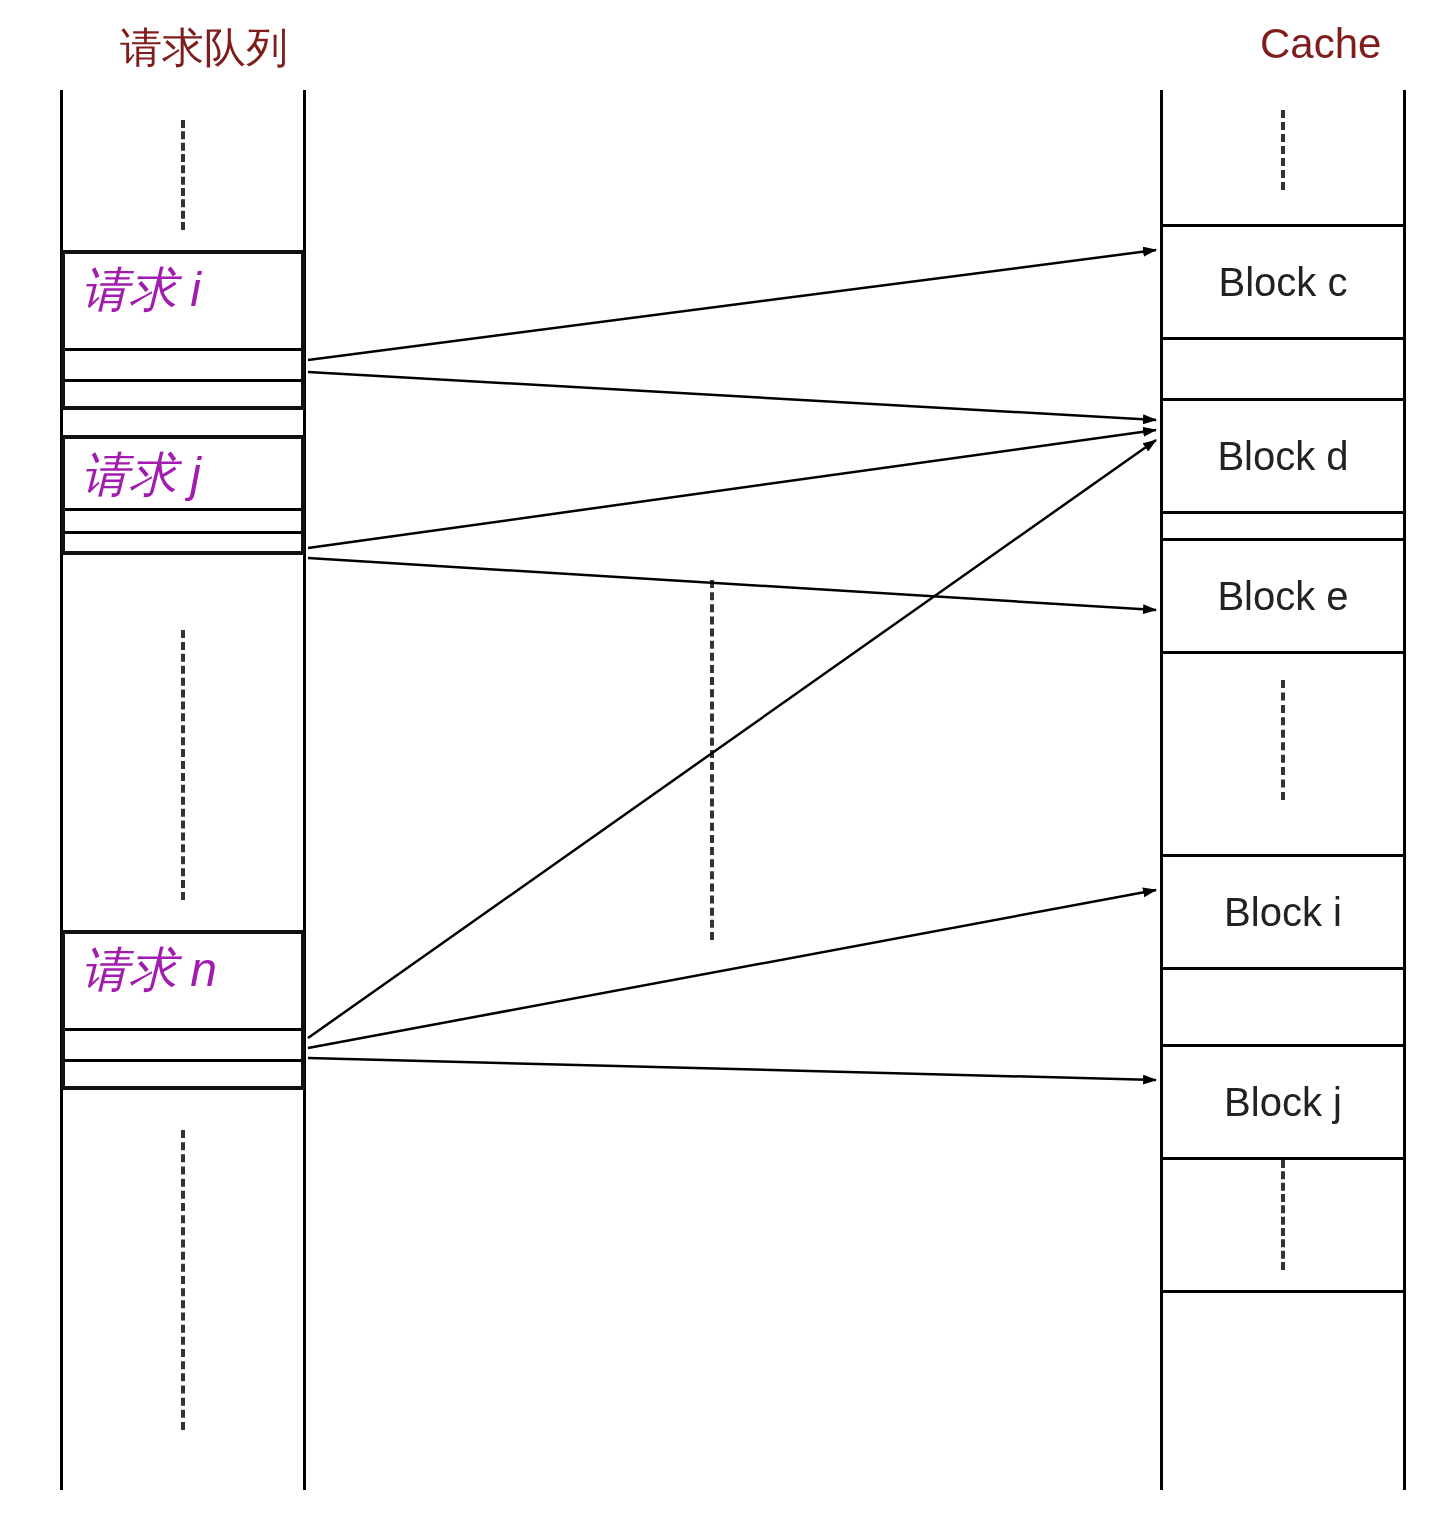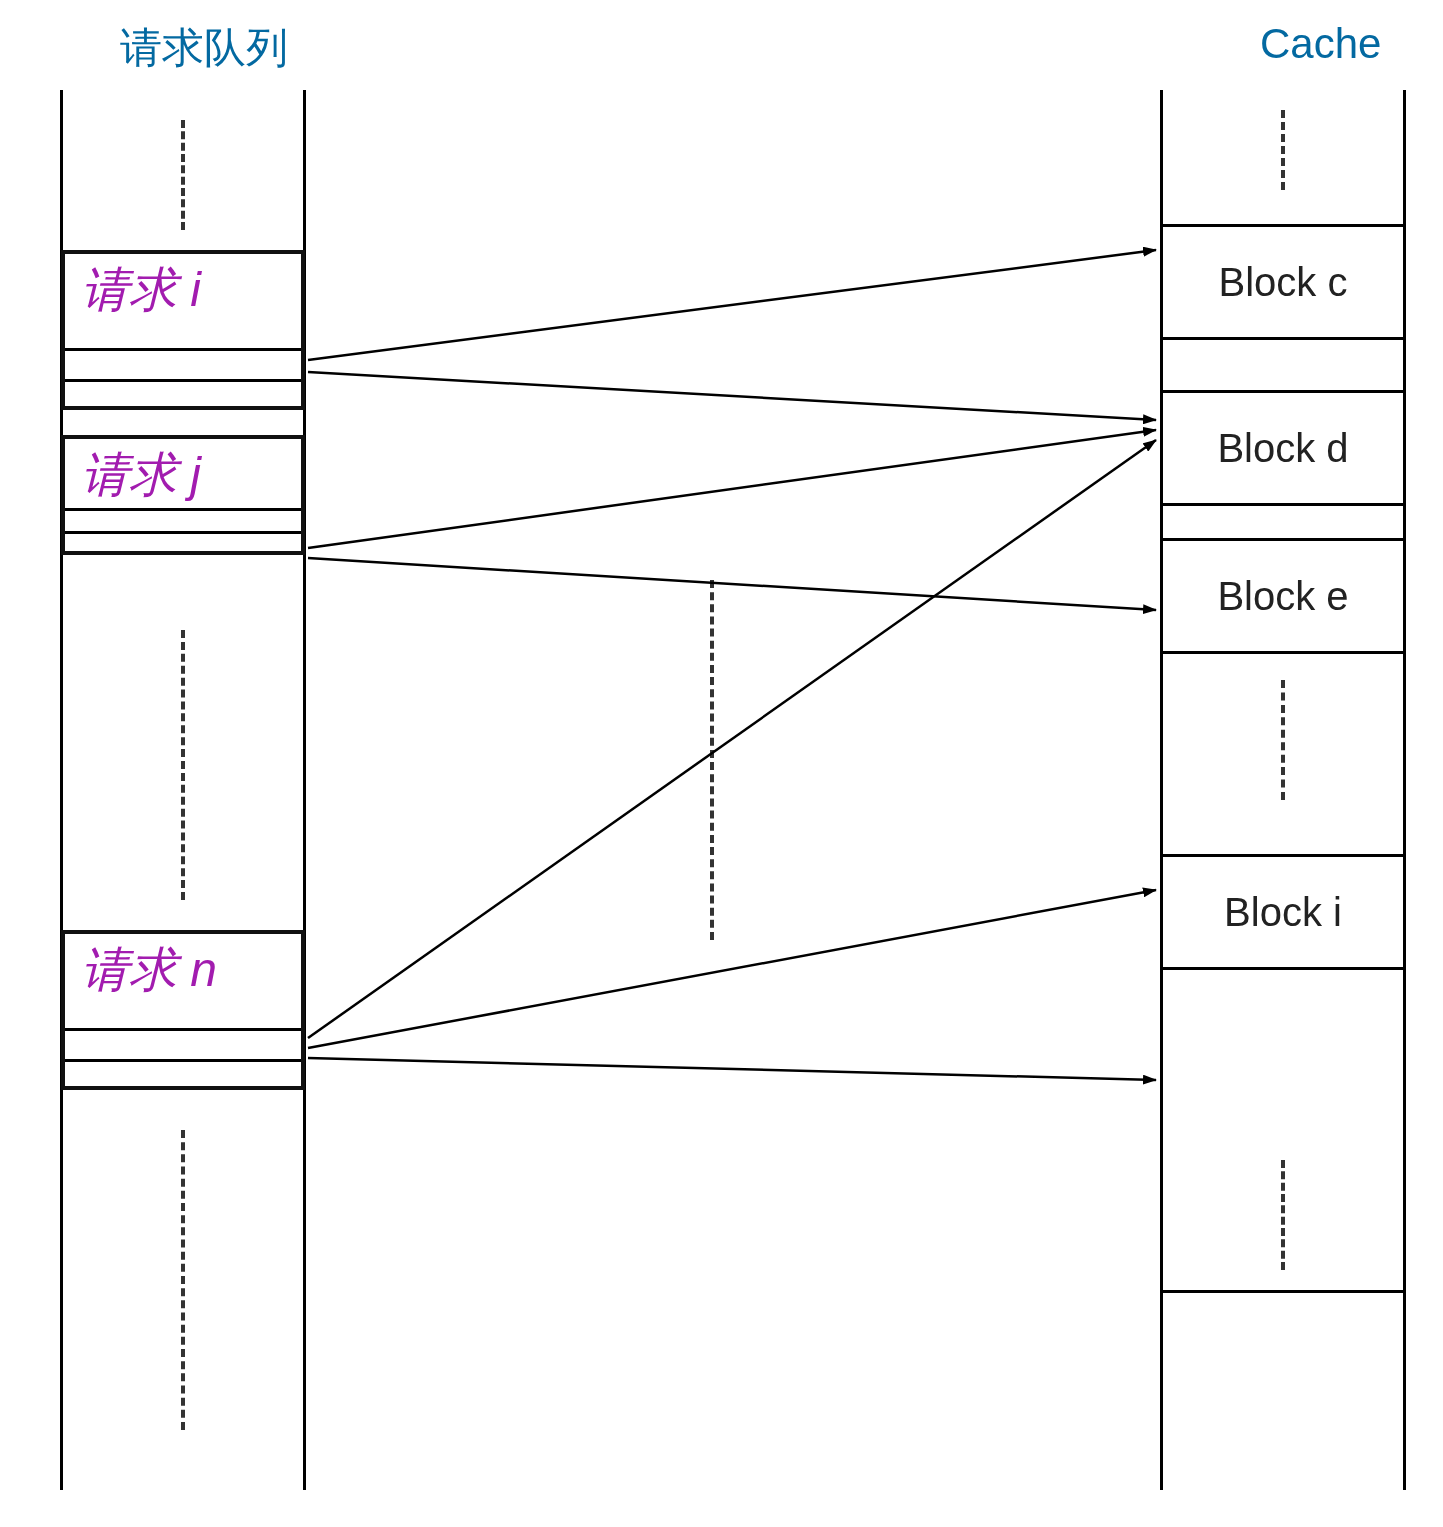--- a/index.html
+++ b/index.html
@@ -9,21 +9,21 @@
     background: #fff;
   }
   .canvas {
     position: relative;
     width: 1403px;
     height: 1487px;
   }
   .title {
     position: absolute;
     font-size: 42px;
-    color: #0369a1;
+    color: #7f1d1d;
   }
   .col {
     position: absolute;
     border-left: 3px solid #000;
     border-right: 3px solid #000;
   }
   .vdash {
     position: absolute;
     left: 50%;
     transform: translateX(-50%);
@@ -109,31 +109,34 @@
 
     <div class="vdash" style="top:1040px; height:300px;"></div>
   </div>
 
   <div class="col" style="left:1140px; top:70px; width:240px; height:1400px;">
     <div class="vdash" style="top:20px; height:80px;"></div>
 
     <div class="cblock" style="top:110px; height:110px;">
       <div class="label">Block c</div>
     </div>
-    <div class="cblock" style="top:276px; height:110px;">
+    <div class="cblock" style="top:284px; height:110px;">
       <div class="label">Block d</div>
     </div>
     <div class="cblock" style="top:424px; height:110px;">
       <div class="label">Block e</div>
     </div>
 
     <div class="vdash" style="top:590px; height:120px;"></div>
 
     <div class="cblock" style="top:740px; height:110px;">
       <div class="label">Block i</div>
+    </div>
+    <div class="cblock" style="top:930px; height:110px;">
+      <div class="label">Block j</div>
     </div>
 
     <div class="vdash" style="top:1070px; height:110px;"></div>
     <div style="position:absolute; left:0; right:0; top:1200px; border-top:3px solid #000;"></div>
   </div>
 
   <div style="position:absolute; left:690px; top:560px; height:360px; border-left:4px dashed #333;"></div>
 
   <svg class="arrows" width="1403" height="1487">
     <defs>

